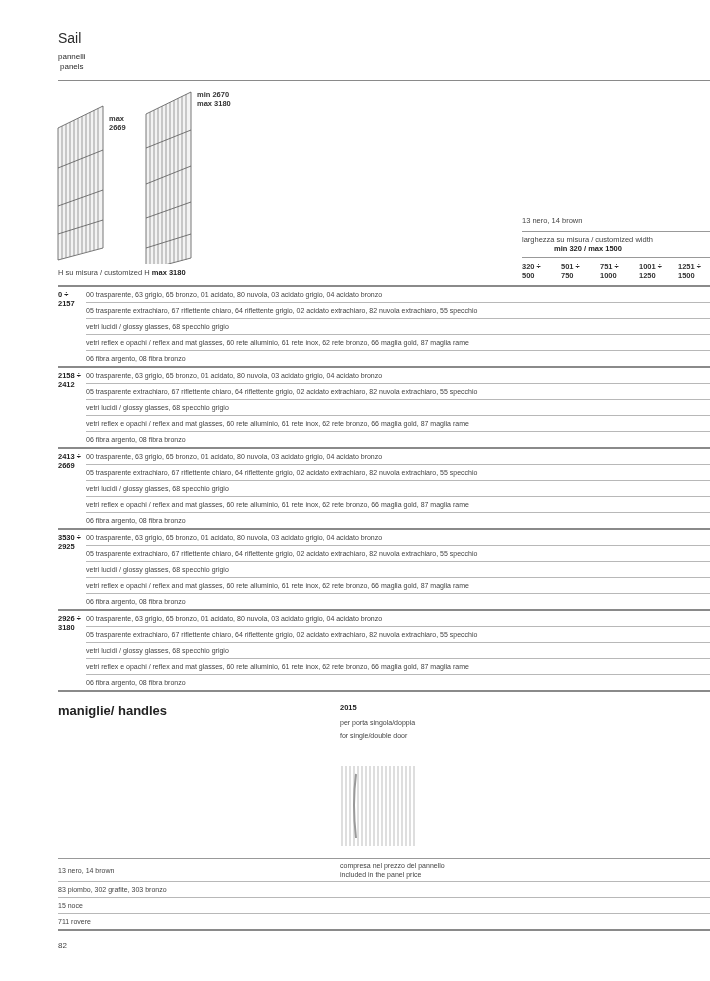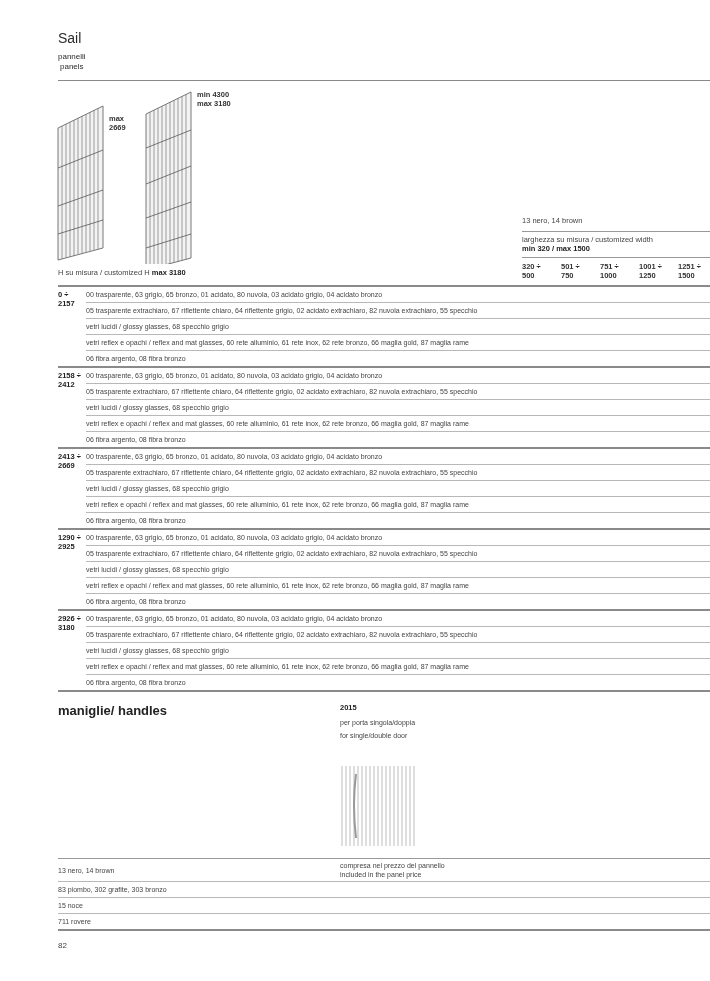--- a/index.html
+++ b/index.html
@@ -14,21 +14,21 @@
   .dim1 { left:109px; top:114px; }
   .dim2 { left:197px; top:90px; }
 
   .hlabel { left:58px; top:268px; font-size:7.5px; color:#444; }
   .hlabel b { color:#222; }
 
   .rblock { left:522px; width:195px; }
   .rb-color { top:216px; font-size:7.5px; color:#444; }
   .rb-hr1 { top:231px; height:1px; background:#999; }
   .rb-width { top:235px; font-size:7.5px; line-height:9px; color:#444; }
-  .rb-width b { color:#222; }
+  .rb-width b { color:#222;margin-left:32px; }
   .rb-hr2 { top:257px; height:1px; background:#999; }
   .ranges { top:262px; display:flex; gap:0; font-size:7.5px; line-height:9px; color:#333; font-weight:bold; }
   .ranges div { width:39px; }
 
   .table { left:58px; top:285px; width:659px; }
   .group { border-top:2px solid #8a8a8a; display:flex; }
   .group .hcol { width:28px; font-size:7.5px; line-height:9px; font-weight:bold; padding-top:3px; color:#222; }
   .group .rows { flex:1; }
   .row { height:15px; line-height:15px; font-size:7px; color:#444; border-top:1px solid #b8b8b8; white-space:nowrap; }
   .row:first-child { border-top:none; }
@@ -95,21 +95,21 @@
     <line x1="90" y1="130" x2="135" y2="114"></line>
     <line x1="90" y1="160" x2="135" y2="146"></line>
   </g>
 </svg>
 
 <div class="abs dim dim1">
   <div>max</div>
   <div>2669</div>
 </div>
 <div class="abs dim dim2">
-  <div>min 4300</div>
+  <div>min 2670</div>
   <div>max 3180</div>
 </div>
 
 <div class="abs hlabel">
   <span>H su misura / customized H</span>
   <b>max 3180</b>
 </div>
 
 <div class="abs rblock rb-color">13 nero, 14 brown</div>
 <div class="abs rblock rb-hr1"></div>
@@ -180,21 +180,21 @@
       <div class="row">00 trasparente, 63 grigio, 65 bronzo, 01 acidato, 80 nuvola, 03 acidato grigio, 04 acidato bronzo</div>
       <div class="row">05 trasparente extrachiaro, 67 riflettente chiaro, 64 riflettente grigio, 02 acidato extrachiaro, 82 nuvola extrachiaro, 55 specchio</div>
       <div class="row">vetri lucidi / glossy glasses, 68 specchio grigio</div>
       <div class="row">vetri reflex e opachi / reflex and mat glasses, 60 rete alluminio, 61 rete inox, 62 rete bronzo, 66 maglia gold, 87 maglia rame</div>
       <div class="row">06 fibra argento, 08 fibra bronzo</div>
     </div>
   </div>
 
   <div class="group">
     <div class="hcol">
-        <div>1290 ÷</div>
+        <div>3530 ÷</div>
         <div>2925</div>
       </div>
     <div class="rows">
       <div class="row">00 trasparente, 63 grigio, 65 bronzo, 01 acidato, 80 nuvola, 03 acidato grigio, 04 acidato bronzo</div>
       <div class="row">05 trasparente extrachiaro, 67 riflettente chiaro, 64 riflettente grigio, 02 acidato extrachiaro, 82 nuvola extrachiaro, 55 specchio</div>
       <div class="row">vetri lucidi / glossy glasses, 68 specchio grigio</div>
       <div class="row">vetri reflex e opachi / reflex and mat glasses, 60 rete alluminio, 61 rete inox, 62 rete bronzo, 66 maglia gold, 87 maglia rame</div>
       <div class="row">06 fibra argento, 08 fibra bronzo</div>
     </div>
   </div>

